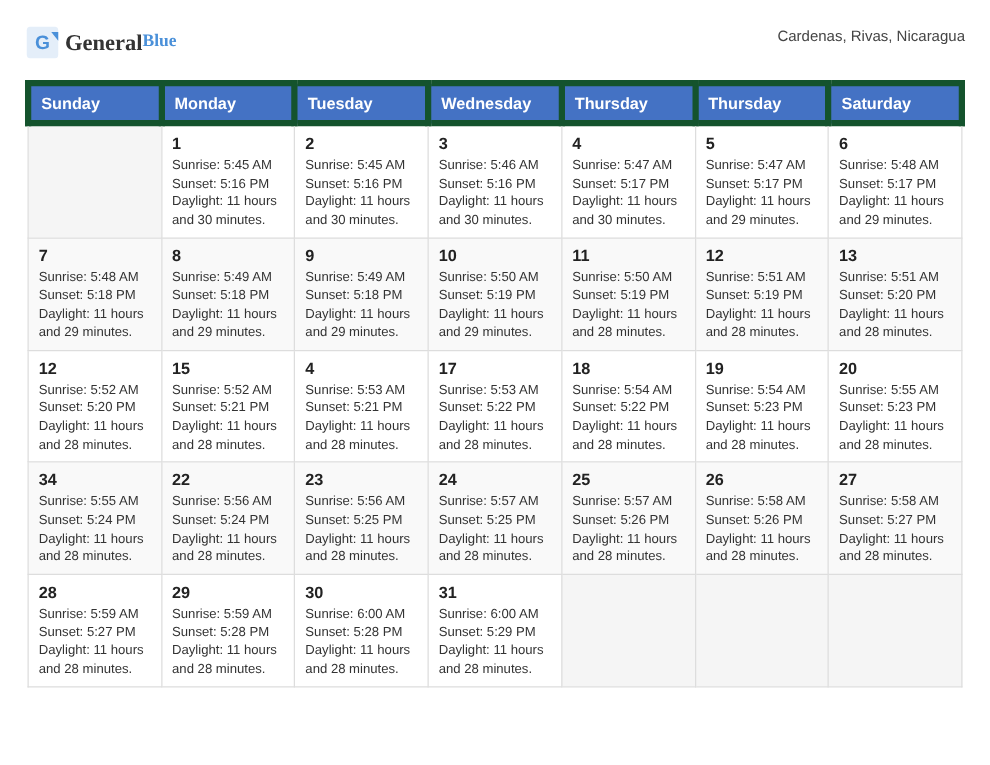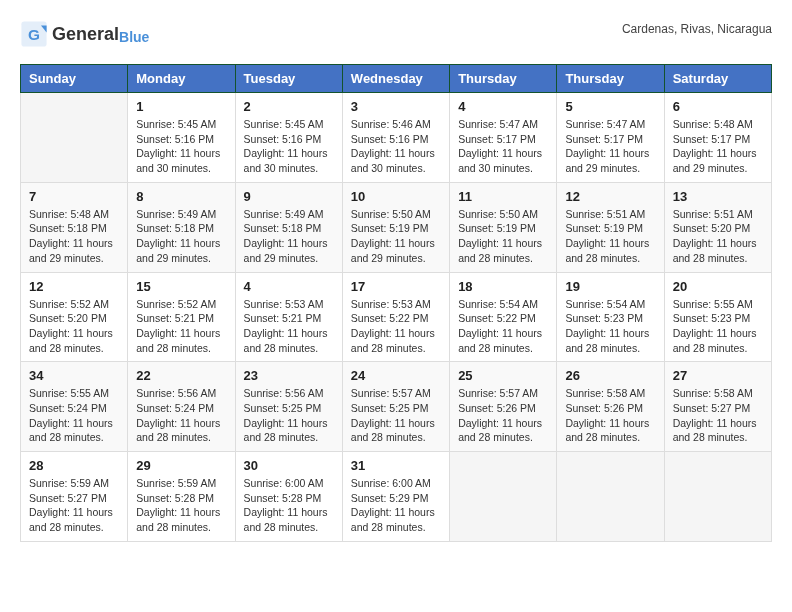--- a/index.html
+++ b/index.html
@@ -54,21 +54,21 @@
       border-collapse: collapse;
       border: 1px solid #ccc;
     }
     .calendar-table th {
       background-color: #4472c4;
       color: #fff;
       text-align: left;
       padding: 6px 8px;
       font-size: 13px;
       font-weight: bold;
-      border: 1px solid #14532d;
+      border: 5px solid #14532d;
     }
     .calendar-table td {
       vertical-align: top;
       padding: 6px 8px;
       border: 1px solid #ddd;
       width: 107px;
       min-height: 90px;
       font-size: 11px;
       color: #333;
       background: #fff;
@@ -95,21 +95,21 @@
 <body>
 
 <div class="header-area">
   <div class="logo">
     <svg class="logo-icon" viewBox="0 0 40 40" xmlns="http://www.w3.org/2000/svg">
       <rect x="2" y="2" width="36" height="36" rx="4" fill="#4a90d9" opacity="0.15"></rect>
       <text x="20" y="28" font-size="22" font-weight="bold" fill="#4a90d9" text-anchor="middle" font-family="Arial">G</text>
       <polygon points="30,8 38,8 38,18" fill="#4a90d9"></polygon>
     </svg>
     <div>
-      <div style="display:flex; align-items:flex-end; gap:0;">
+      <div style="display:flex; align-items:center; gap:0;font-family:Liberation Serif, serif;">
         <span class="logo-text-general">General</span>
         <span class="logo-text-blue">Blue</span>
       </div>
     </div>
   </div>
   <div class="title-area">
     <div class="location-title">Cardenas, Rivas, Nicaragua</div>
   </div>
 </div>
 

